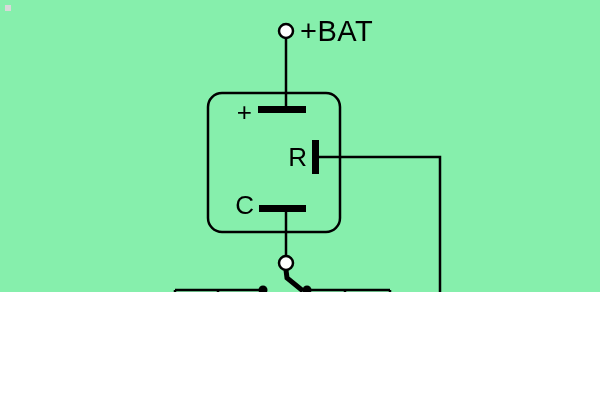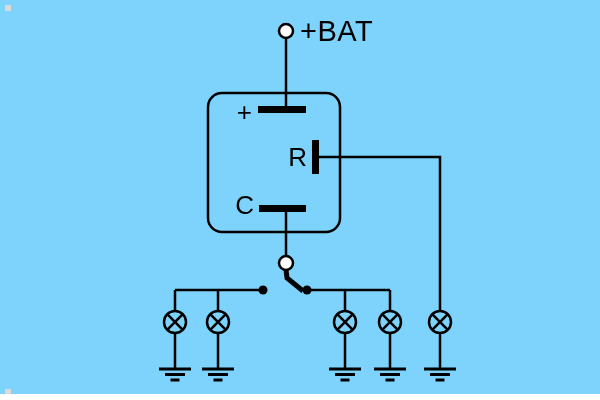--- a/index.html
+++ b/index.html
@@ -1,19 +1,19 @@
 <!DOCTYPE html>
 <html><head>
 <meta charset="utf-8">
 <style>
   html,body{margin:0;padding:0;background:#fff;}
   .canvas{
     position:relative;
-    width:600px;height:394px;
-    background:#7dd3fc;
+    width:600px;height:292px;
+    background:#86efac;
     overflow:hidden;
     font-family:"Liberation Sans", sans-serif;
   }
   svg text{
     font-family:"Liberation Sans", sans-serif;
     fill:#000;
   }
   .lbl-bat{font-size:29px;letter-spacing:0.5px;}
   .lbl-term{font-size:26px;}
   .corner-mark{position:absolute;width:6px;height:6px;background:#d9d9d9;}

